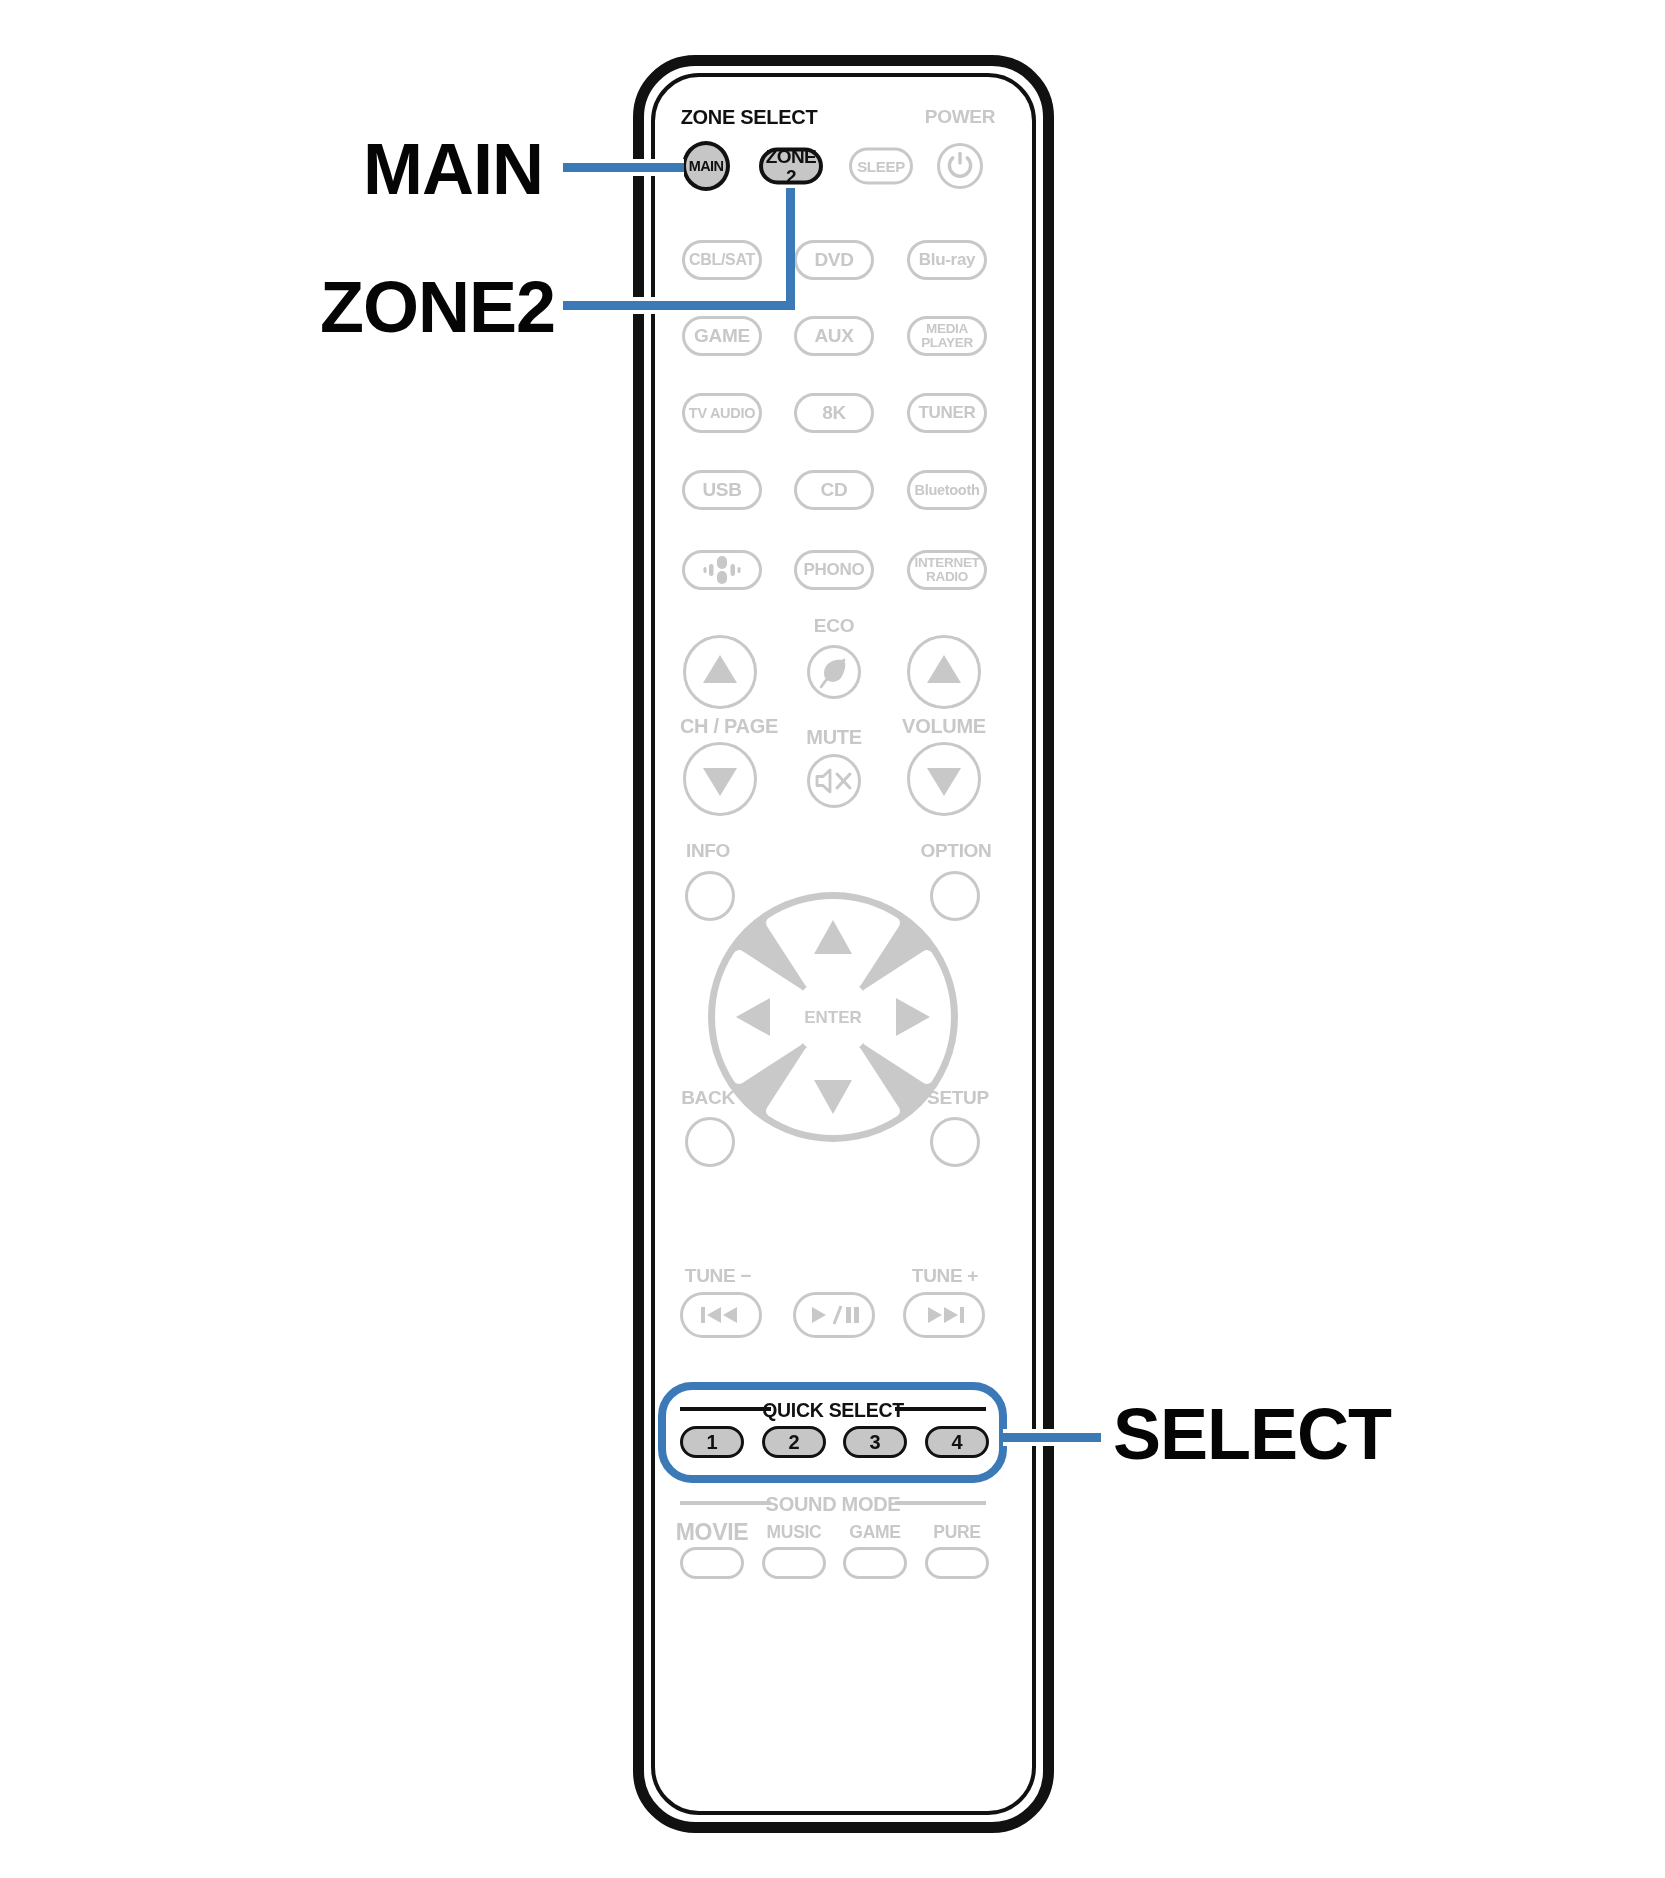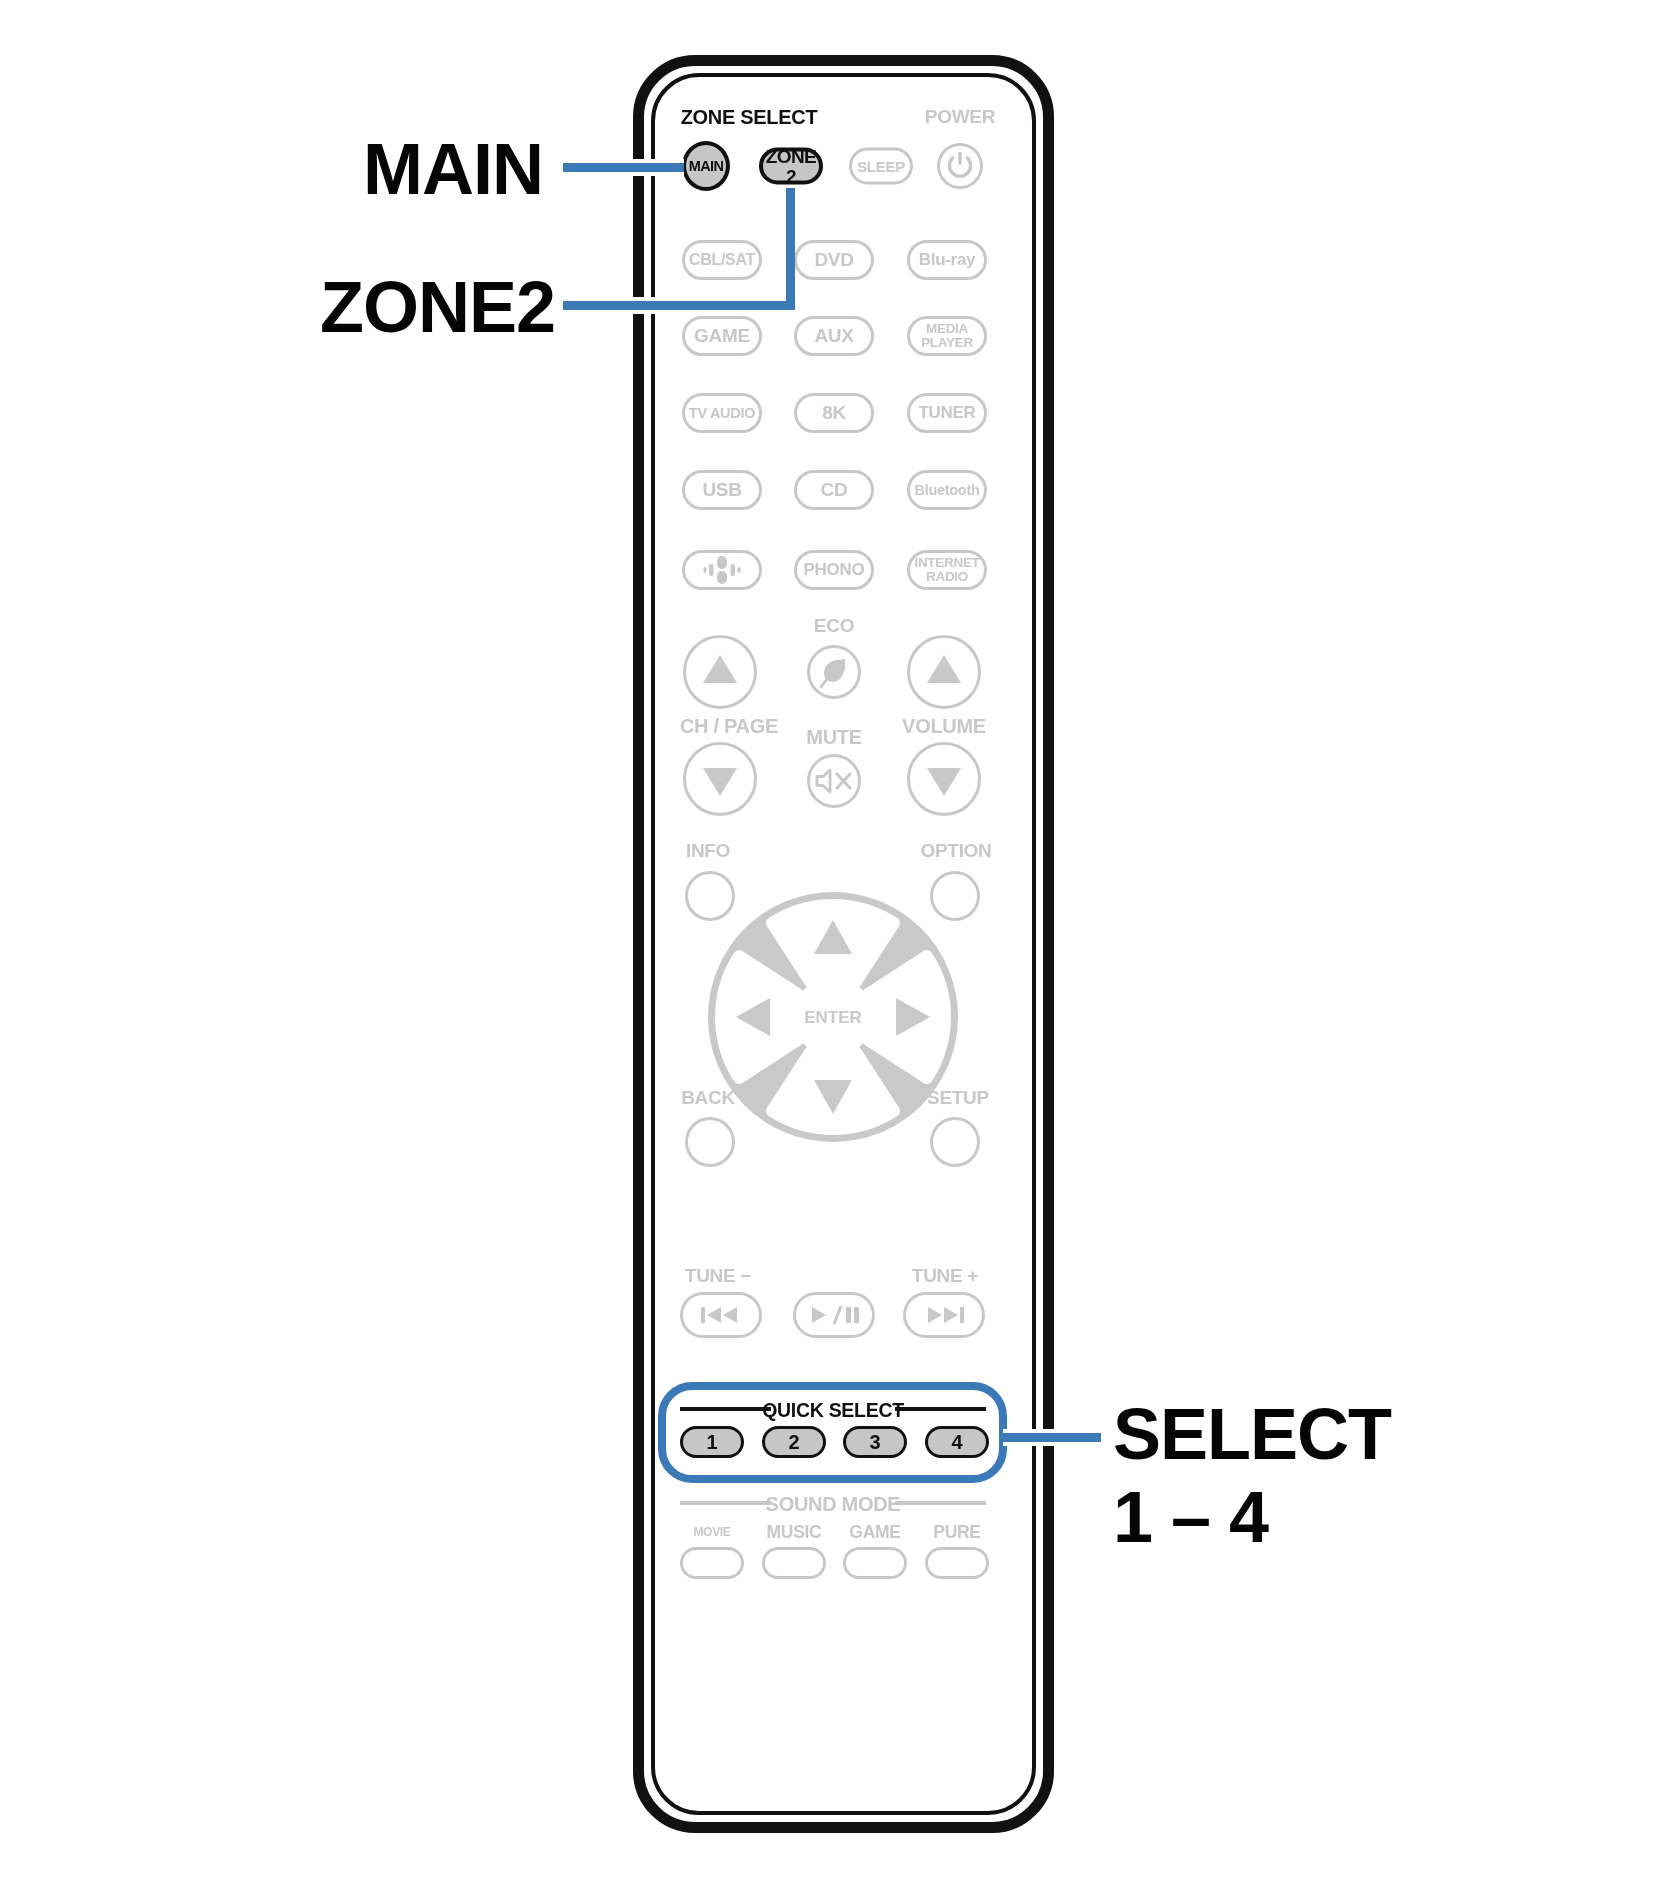--- a/index.html
+++ b/index.html
@@ -191,36 +191,35 @@
 
   <div class="c pill dark" style="left:712px;top:1442px;width:64px;height:32px;font-size:20px;border-width:3.5px;">1</div>
   <div class="c pill dark" style="left:794px;top:1442px;width:64px;height:32px;font-size:20px;border-width:3.5px;">2</div>
   <div class="c pill dark" style="left:875px;top:1442px;width:64px;height:32px;font-size:20px;border-width:3.5px;">3</div>
   <div class="c pill dark" style="left:957px;top:1442px;width:64px;height:32px;font-size:20px;border-width:3.5px;">4</div>
 
   <div class="rule gray" style="left:680px;top:1501px;width:91px;"></div>
   <div class="rule gray" style="left:895px;top:1501px;width:91px;"></div>
   <div class="glabel" style="left:833px;top:1504px;font-size:20px;">SOUND MODE</div>
 
-  <div class="glabel" style="left:712px;top:1532px;font-size:12px;">MOVIE</div>
+  <div class="glabel" style="left:712px;top:1532px;font-size:23px;">MOVIE</div>
   <div class="glabel" style="left:794px;top:1532px;font-size:17.5px;">MUSIC</div>
   <div class="glabel" style="left:875px;top:1532px;font-size:17.5px;">GAME</div>
   <div class="glabel" style="left:957px;top:1532px;font-size:17.5px;">PURE</div>
 
   <div class="c pill" style="left:712px;top:1563px;width:64px;height:32px;"></div>
   <div class="c pill" style="left:794px;top:1563px;width:64px;height:32px;"></div>
   <div class="c pill" style="left:875px;top:1563px;width:64px;height:32px;"></div>
   <div class="c pill" style="left:957px;top:1563px;width:64px;height:32px;"></div>
 
   <div class="callout" style="left:363px;top:128px;">MAIN</div>
   <div class="blue-h" style="left:563px;top:163px;width:121px;"></div>
 
   <div class="callout" style="left:320px;top:266px;">ZONE2</div>
   <div class="blue-h" style="left:563px;top:301px;width:232px;"></div>
   <div class="blue-v" style="left:786px;top:188px;height:122px;"></div>
 
   <div class="blue-h" style="left:1003px;top:1433px;width:98px;"></div>
   <div class="callout" style="left:1113px;top:1393px;">
     <div>SELECT</div>
-    <div>1 – 4</div>
   </div>
 
 </div>
 
 </body></html>

